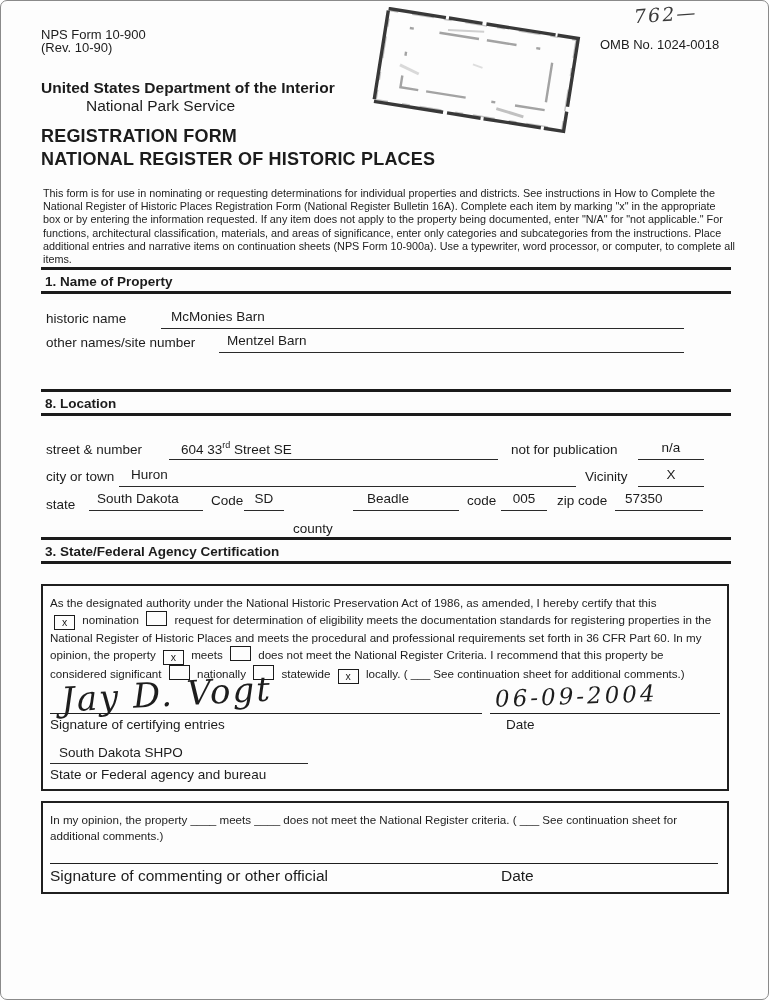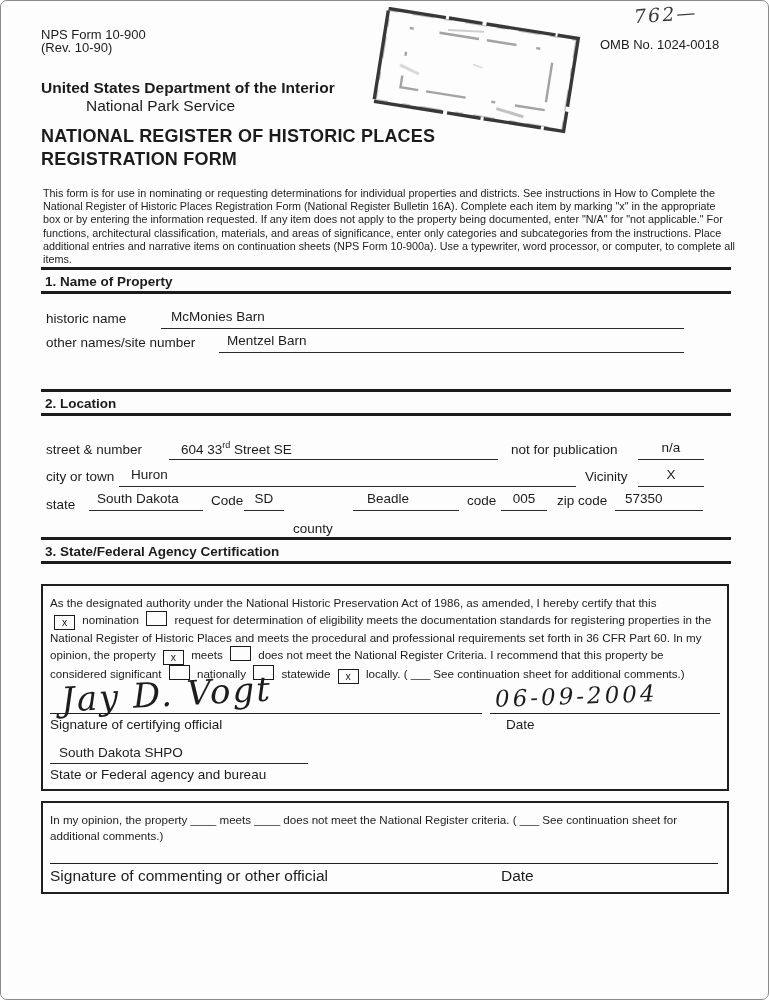--- a/index.html
+++ b/index.html
@@ -85,35 +85,35 @@
       <path d="M48 70 l20 6" stroke="#888" stroke-width="3" opacity="0.3"></path>
       <path d="M150 98 l28 4" stroke="#666" stroke-width="3" opacity="0.4"></path>
       <path d="M120 58 l10 2" stroke="#999" stroke-width="2" opacity="0.3"></path>
     </g>
   </svg>
 
   <div class="abs dept" style="left:40px;top:78px;">United States Department of the Interior</div>
   <div class="abs agency" style="left:40px;top:96px;">National Park Service</div>
 
   <div class="abs form-title" style="left:40px;top:124px;">
+    <div>REGISTRATION FORM</div>
     <div>NATIONAL REGISTER OF HISTORIC PLACES</div>
-    <div>REGISTRATION FORM</div>
   </div>
 
   <div class="abs instr" style="left:42px;top:186px;width:692px;">This form is for use in nominating or requesting determinations for individual properties and districts.  See instructions in How to Complete the National Register of Historic Places Registration Form (National Register Bulletin 16A).  Complete each item by marking "x" in the appropriate box or by entering the information requested.  If any item does not apply to the property being documented, enter "N/A" for "not applicable."  For functions, architectural classification, materials, and areas of significance, enter only categories and subcategories from the instructions.  Place additional entries and narrative items on continuation sheets (NPS Form 10-900a).  Use a typewriter, word processor, or computer, to complete all items.</div>
 
   <div class="abs sec-bar" style="top:266px;">1. Name of Property</div>
 
   <span class="abs lbl" style="left:45px;top:310px;">historic name</span>
   <span class="abs fill" style="left:160px;top:308px;width:523px;padding-left:10px;">McMonies Barn</span>
 
   <span class="abs lbl" style="left:45px;top:334px;">other names/site number</span>
   <span class="abs fill" style="left:218px;top:332px;width:465px;padding-left:8px;">Mentzel Barn</span>
 
-  <div class="abs sec-bar" style="top:388px;">2. Location</div>
+  <div class="abs sec-bar" style="top:388px;">8. Location</div>
 
   <span class="abs lbl" style="left:45px;top:441px;">street &amp; number</span>
   <span class="abs fill" style="left:168px;top:439px;width:329px;padding-left:12px;"><span>604 33</span><sup>rd</sup><span> Street SE</span></span>
   <span class="abs lbl" style="left:510px;top:441px;">not for publication</span>
   <span class="abs fill center" style="left:637px;top:439px;width:66px;">n/a</span>
 
   <span class="abs lbl" style="left:45px;top:468px;">city or town</span>
   <span class="abs fill" style="left:118px;top:466px;width:457px;padding-left:12px;">Huron</span>
   <span class="abs lbl" style="left:584px;top:468px;">Vicinity</span>
   <span class="abs fill center" style="left:637px;top:466px;width:66px;">X</span>
@@ -149,21 +149,21 @@
       <span class="cb">x</span>
       <span>locally.  ( ___ See continuation sheet for additional comments.)</span>
     </div>
 
     <div class="abs handwrite sig" style="left:18px;top:88px;">Jay D. Vogt</div>
     <div class="abs handwrite hdate" style="left:452px;top:97px;">06-09-2004</div>
 
     <div class="abs rule" style="left:7px;top:127px;width:432px;"></div>
     <div class="abs rule" style="left:447px;top:127px;width:230px;"></div>
 
-    <div class="abs sublabel" style="left:7px;top:131px;">Signature of certifying official</div>
+    <div class="abs sublabel" style="left:7px;top:131px;">Signature of certifying entries</div>
     <div class="abs sublabel" style="left:463px;top:131px;">Date</div>
 
     <div class="abs sublabel" style="left:16px;top:159px;">South Dakota SHPO</div>
     <div class="abs thin-rule" style="left:7px;top:177px;width:258px;"></div>
     <div class="abs sublabel" style="left:7px;top:181px;">State or Federal agency and bureau</div>
   </div>
 
   <div class="abs boxed" style="left:40px;top:800px;width:688px;height:93px;">
     <div class="cert-p">In my opinion, the property ____ meets ____ does not meet the National Register criteria. ( ___ See continuation sheet for additional comments.)</div>
     <div class="abs rule" style="left:7px;top:60px;width:668px;"></div>

